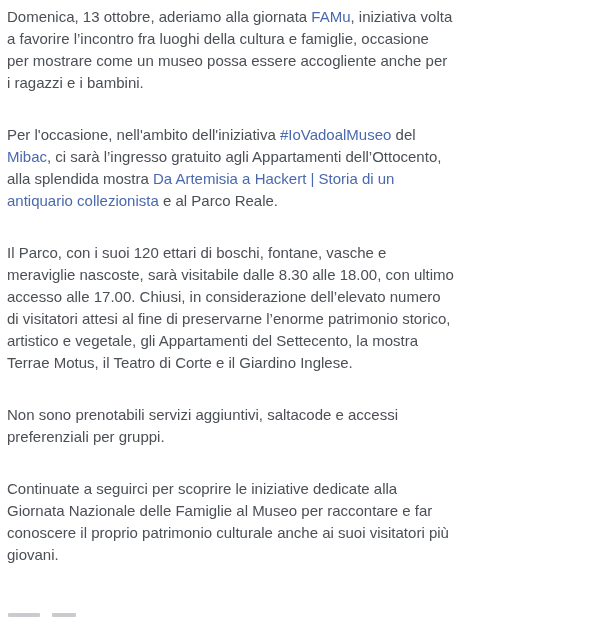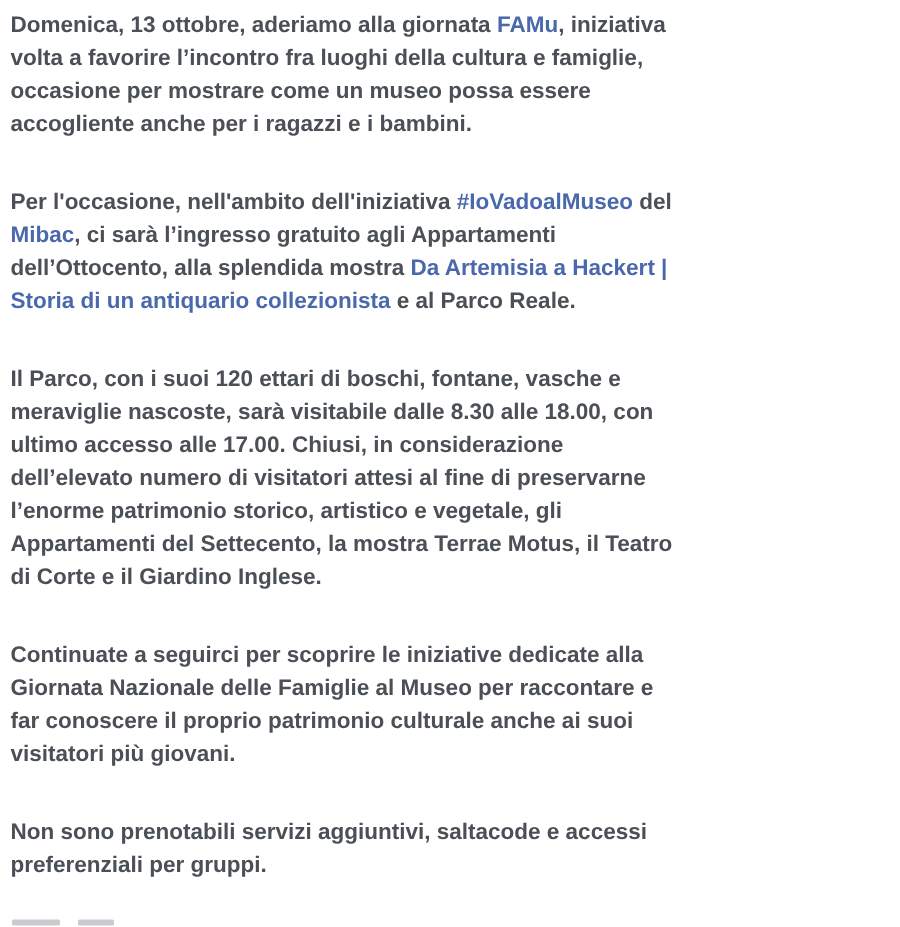--- a/index.html
+++ b/index.html
@@ -13,21 +13,20 @@
     width:600px;
     height:618px;
     overflow:hidden;
     background:var(--page-bg);
     font-family:"Liberation Sans","DejaVu Sans",sans-serif;
     position:relative;
   }
   .post-body{
     padding:6px 22px 0 7px;
     width:476px;
-    font-weight:bold;
   }
   .post-body p{
     margin:0 0 30px 0;
     font-size:15px;
     line-height:22px;
     color:var(--body-text);
     letter-spacing:0;
   }
   a.inline-link{
     color:var(--link);
@@ -50,20 +49,20 @@
 
 <div class="post-body">
 
   <p><span>Domenica, 13 ottobre, aderiamo alla giornata </span><a class="inline-link" href="#">FAMu</a><span>, iniziativa volta a favorire l’incontro fra luoghi della cultura e famiglie, occasione per mostrare come un museo possa essere accogliente anche per i ragazzi e i bambini.</span></p>
 
   <p><span>Per l'occasione, nell'ambito dell'iniziativa </span><a class="inline-link" href="#">#IoVadoalMuseo</a><span> del </span><a class="inline-link" href="#">Mibac</a><span>, ci sarà l’ingresso gratuito agli Appartamenti dell’Ottocento, alla splendida mostra </span><a class="inline-link" href="#">Da Artemisia a Hackert | Storia di un antiquario collezionista</a><span> e al Parco Reale.</span></p>
 
 
   <p>Il Parco, con i suoi 120 ettari di boschi, fontane, vasche e meraviglie nascoste, sarà visitabile dalle 8.30 alle 18.00, con ultimo accesso alle 17.00. Chiusi, in considerazione dell’elevato numero di visitatori attesi al fine di preservarne l’enorme patrimonio storico, artistico e vegetale, gli Appartamenti del Settecento, la mostra Terrae Motus, il Teatro di Corte e il Giardino Inglese.</p>
 
+  <p>Non sono prenotabili servizi aggiuntivi, saltacode e accessi preferenziali per gruppi.</p>
+
   <p>Continuate a seguirci per scoprire le iniziative dedicate alla Giornata Nazionale delle Famiglie al Museo per raccontare e far conoscere il proprio patrimonio culturale anche ai suoi visitatori più giovani.</p>
-
-  <p>Non sono prenotabili servizi aggiuntivi, saltacode e accessi preferenziali per gruppi.</p>
 
 </div>
 
 <div class="clipped-fragment f1"></div>
 <div class="clipped-fragment f2"></div>
 
 </body></html>

